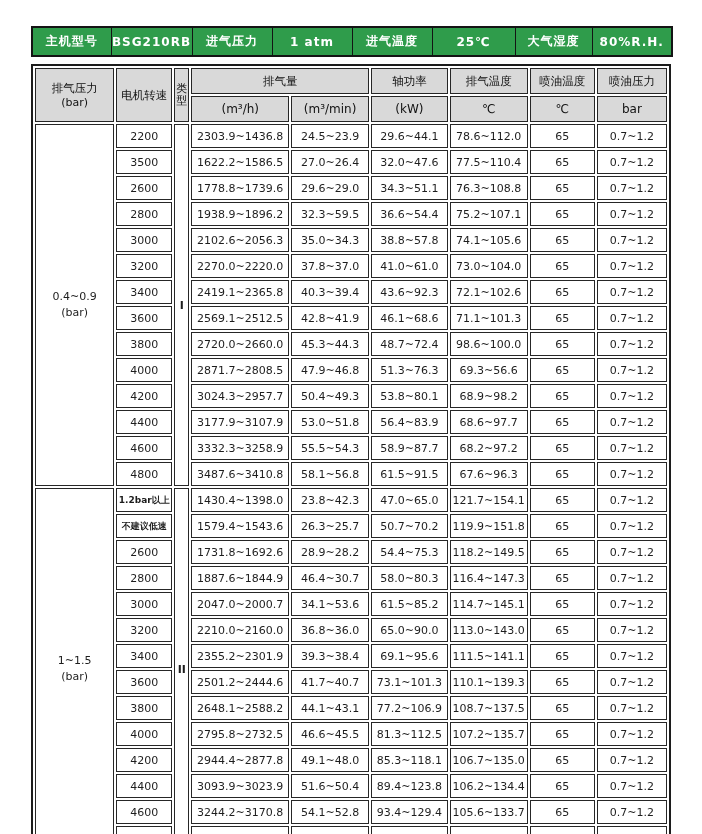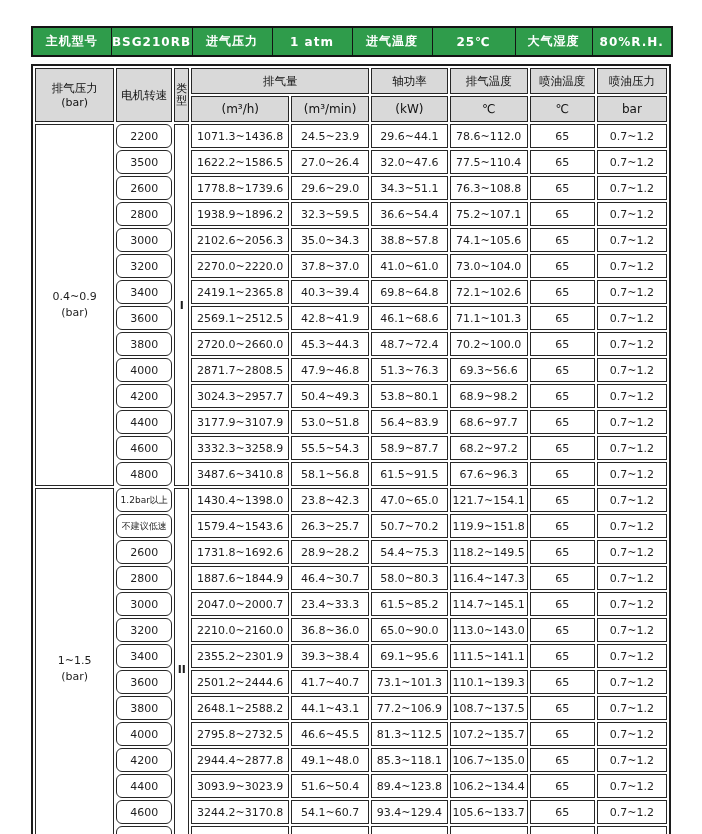--- a/index.html
+++ b/index.html
@@ -35,22 +35,22 @@
   table.main th{
     background:#d9d9d9;color:#111;font-size:11.5px;font-weight:500;
     height:24px;
   }
   table.main th .l2{font-size:11px;}
   table.main th.unit{font-weight:normal;font-size:12px;}
   table.main th.type-col{font-size:11px;line-height:12px;}
   table.main td{font-size:11px;height:22px;color:#1d1d1d;background:#ffffff;}
   td.pressure-cell{font-size:11px;line-height:16px;margin-top:6px;}
   td.type-cell{font-weight:bold;font-size:13px;letter-spacing:0px;}
-  td.speed-cell{font-size:11px;border-radius:6px;}
-  td.speed-cell.small{font-size:9px;}
+  td.speed-cell{font-size:11px;}
+  td.speed-cell.small{font-size:9px;font-weight:bold;}
 </style>
 </head>
 <body>
 
 <div class="wrap">
 
   <table class="green">
     <colgroup>
       <col style="width:79px">
         <col style="width:81px">
@@ -114,21 +114,21 @@
       </tr>
     </thead>
     <tbody>
         <tr>
           <td class="pressure-cell" rowspan="14">
             <div>0.4~0.9</div>
             <div>(bar)</div>
           </td>
           <td class="speed-cell">2200</td>
           <td class="type-cell" rowspan="14">I</td>
-          <td>1071.3~1436.8</td>
+          <td>2303.9~1436.8</td>
           <td>24.5~23.9</td>
           <td>29.6~44.1</td>
           <td>78.6~112.0</td>
           <td>65</td>
           <td>0.7~1.2</td>
         </tr>
         <tr>
           <td class="speed-cell">3500</td>
           <td>1622.2~1586.5</td>
           <td>27.0~26.4</td>
@@ -170,40 +170,40 @@
           <td>37.8~37.0</td>
           <td>41.0~61.0</td>
           <td>73.0~104.0</td>
           <td>65</td>
           <td>0.7~1.2</td>
         </tr>
         <tr>
           <td class="speed-cell">3400</td>
           <td>2419.1~2365.8</td>
           <td>40.3~39.4</td>
-          <td>69.8~64.8</td>
+          <td>43.6~92.3</td>
           <td>72.1~102.6</td>
           <td>65</td>
           <td>0.7~1.2</td>
         </tr>
         <tr>
           <td class="speed-cell">3600</td>
           <td>2569.1~2512.5</td>
           <td>42.8~41.9</td>
           <td>46.1~68.6</td>
           <td>71.1~101.3</td>
           <td>65</td>
           <td>0.7~1.2</td>
         </tr>
         <tr>
           <td class="speed-cell">3800</td>
           <td>2720.0~2660.0</td>
           <td>45.3~44.3</td>
           <td>48.7~72.4</td>
-          <td>70.2~100.0</td>
+          <td>98.6~100.0</td>
           <td>65</td>
           <td>0.7~1.2</td>
         </tr>
         <tr>
           <td class="speed-cell">4000</td>
           <td>2871.7~2808.5</td>
           <td>47.9~46.8</td>
           <td>51.3~76.3</td>
           <td>69.3~56.6</td>
           <td>65</td>
@@ -282,21 +282,21 @@
           <td>1887.6~1844.9</td>
           <td>46.4~30.7</td>
           <td>58.0~80.3</td>
           <td>116.4~147.3</td>
           <td>65</td>
           <td>0.7~1.2</td>
         </tr>
         <tr>
           <td class="speed-cell">3000</td>
           <td>2047.0~2000.7</td>
-          <td>23.4~33.3</td>
+          <td>34.1~53.6</td>
           <td>61.5~85.2</td>
           <td>114.7~145.1</td>
           <td>65</td>
           <td>0.7~1.2</td>
         </tr>
         <tr>
           <td class="speed-cell">3200</td>
           <td>2210.0~2160.0</td>
           <td>36.8~36.0</td>
           <td>65.0~90.0</td>
@@ -354,21 +354,21 @@
           <td>3093.9~3023.9</td>
           <td>51.6~50.4</td>
           <td>89.4~123.8</td>
           <td>106.2~134.4</td>
           <td>65</td>
           <td>0.7~1.2</td>
         </tr>
         <tr>
           <td class="speed-cell">4600</td>
           <td>3244.2~3170.8</td>
-          <td>54.1~60.7</td>
+          <td>54.1~52.8</td>
           <td>93.4~129.4</td>
           <td>105.6~133.7</td>
           <td>65</td>
           <td>0.7~1.2</td>
         </tr>
         <tr>
           <td class="speed-cell">4800</td>
           <td>3395.4~3318.6</td>
           <td>56.6~55.3</td>
           <td>97.5~135.0</td>

